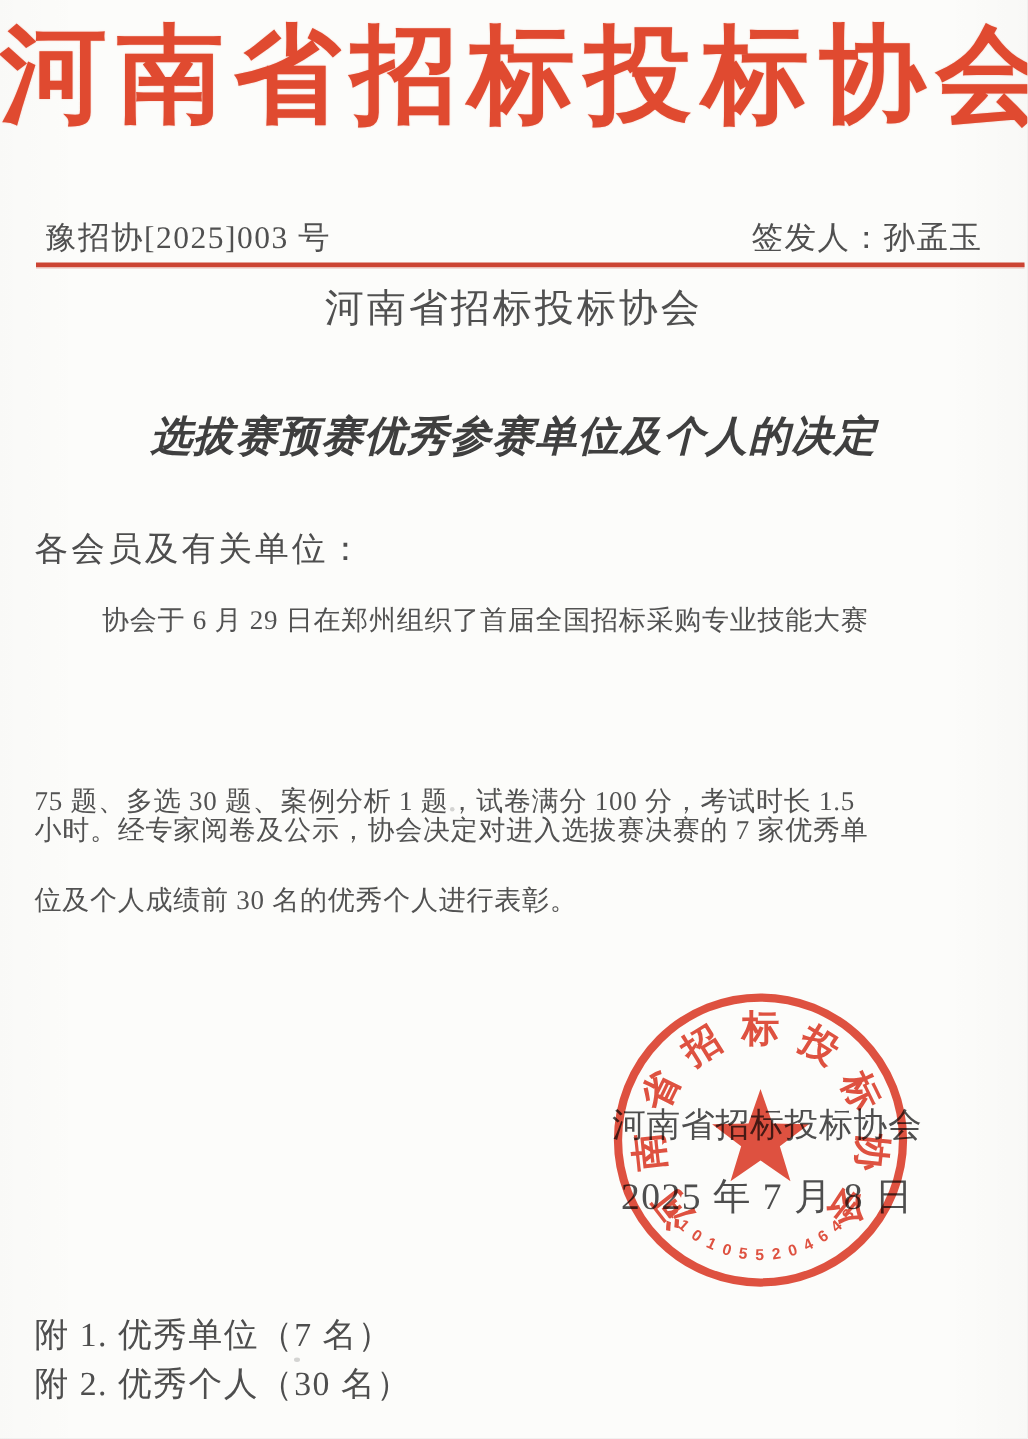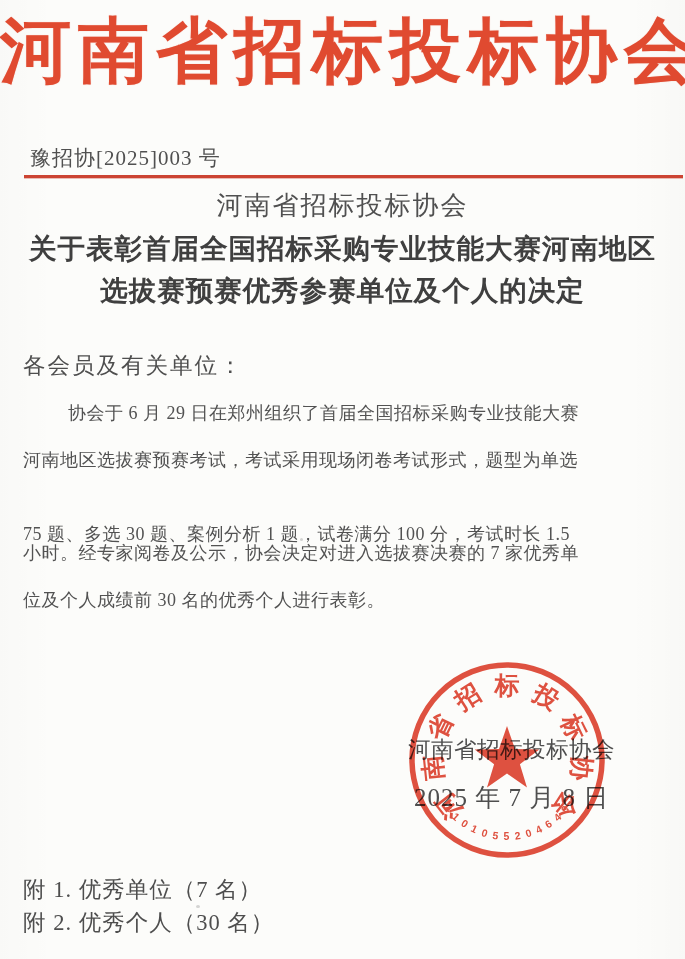--- a/index.html
+++ b/index.html
@@ -35,21 +35,21 @@
   .title-org{
     position:absolute; top:188px; left:0; width:100%; text-align:center;
     font-size:26px; color:#505050; letter-spacing:2px;
   }
   .title-main{
     position:absolute; left:0; width:100%; text-align:center;
     font-size:27.5px; font-weight:bold; color:var(--ink_dark); letter-spacing:1px;
     white-space:nowrap;
   }
   .title-main.l2{top:231px;}
-  .title-main.l3{top:273px;}
+  .title-main.l3{top:273px;font-style:italic;}
   .salutation{
     position:absolute; top:350px; left:23px;
     font-size:22.5px; color:#4e4e4e; letter-spacing:2px;
   }
   .body-line{
     position:absolute; left:23px; right:20px;
     font-size:18px; color:#525252; letter-spacing:.5px; white-space:nowrap;
   }
   .body-line.b1{top:401px; left:68px;}
   .body-line.b2{top:448px;}
@@ -88,32 +88,31 @@
 </style>
 </head>
 <body>
 
 <div class="page">
 
   <div class="masthead">河南省招标投标协会</div>
 
   <div class="meta-row">
     <span>豫招协[2025]003 号</span>
+    <span>签发人：孙孟玉</span>
   </div>
 
   <div class="red-rule"></div>
 
   <div class="title-org">河南省招标投标协会</div>
-  <div class="title-main l2">关于表彰首届全国招标采购专业技能大赛河南地区</div>
   <div class="title-main l3">选拔赛预赛优秀参赛单位及个人的决定</div>
 
   <div class="salutation">各会员及有关单位：</div>
 
   <div class="body-line b1">协会于 6 月 29 日在郑州组织了首届全国招标采购专业技能大赛</div>
-  <div class="body-line b2">河南地区选拔赛预赛考试，考试采用现场闭卷考试形式，题型为单选</div>
   <div class="body-line b3">75 题、多选 30 题、案例分析 1 题，试卷满分 100 分，考试时长 1.5</div>
   <div class="body-line b4">小时。经专家阅卷及公示，协会决定对进入选拔赛决赛的 7 家优秀单</div>
   <div class="body-line b5">位及个人成绩前 30 名的优秀个人进行表彰。</div>
 
   <div class="sig-org">河南省招标投标协会</div>
   <div class="sig-date">2025 年 7 月 8 日</div>
 
   <svg class="seal" viewBox="-110 -110 220 220" aria-hidden="true">
     <circle class="ring" r="95"></circle>
     <polygon class="star" points="0,-34 8,-11 32.3,-10.5 12.9,4.2 20,27.5 0,13.6 -20,27.5 -12.9,4.2 -32.3,-10.5 -8,-11"></polygon>

